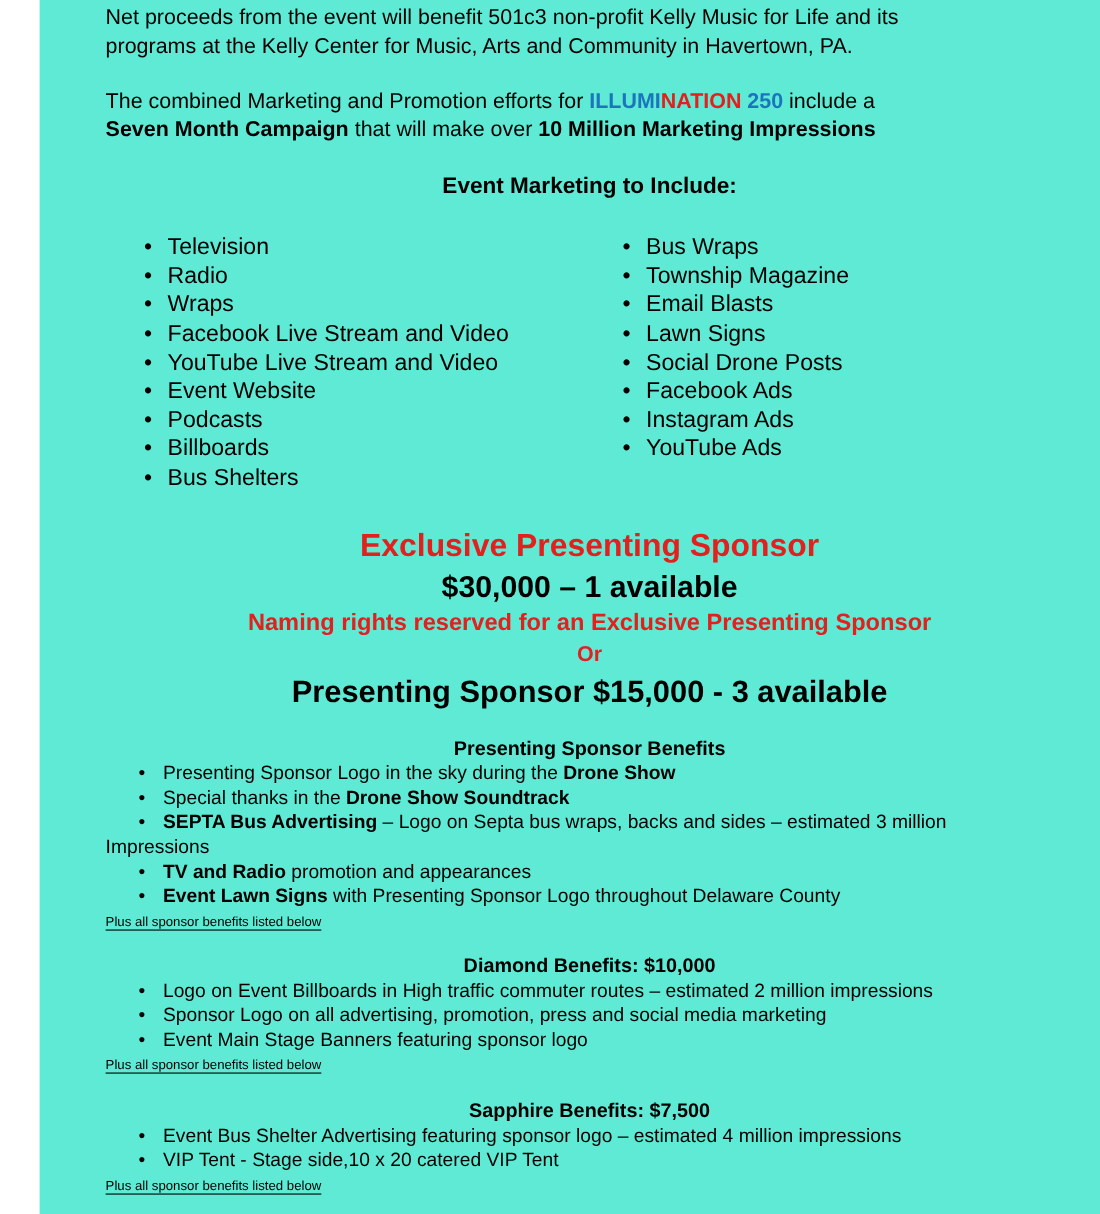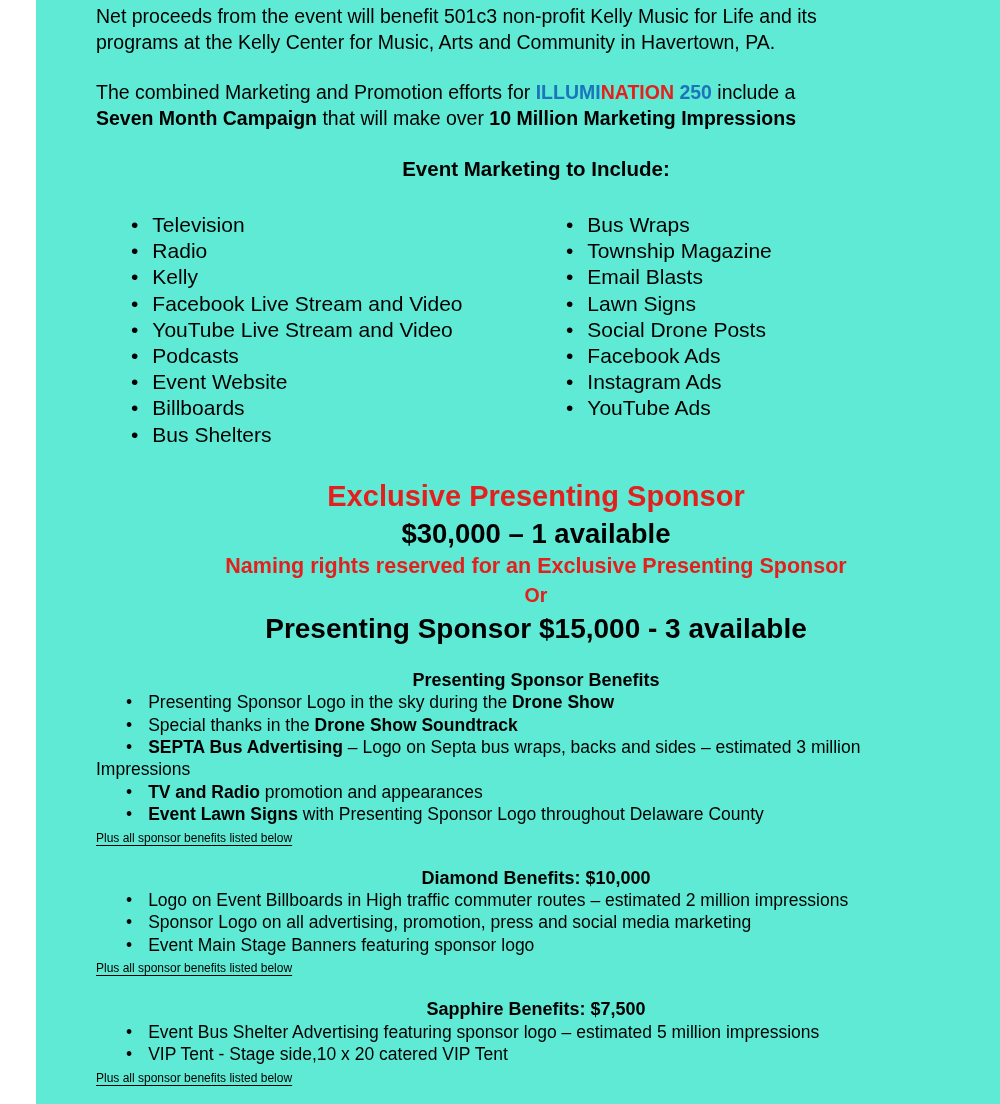--- a/index.html
+++ b/index.html
@@ -64,25 +64,25 @@
   <p class="body-text"><span>Net proceeds from the event will benefit 501c3 non-profit Kelly Music for Life and its</span><br><span>programs at the Kelly Center for Music, Arts and Community in Havertown, PA.</span></p>
 
   <p class="body-text para2"><span>The combined Marketing and Promotion efforts for </span><span class="b" style="color: rgb(27, 117, 188);">ILLUMI</span><span class="b" style="color: rgb(227, 32, 29);">NATION</span><span class="b" style="color: rgb(27, 117, 188);"> 250</span><span> include a</span><br><span class="b">Seven Month Campaign</span><span> that will make over </span><span class="b">10 Million Marketing Impressions</span></p>
 
   <h2 class="center-heading">Event Marketing to Include:</h2>
 
   <div class="columns channels">
     <div class="col-left">
         <div class="bullet-item"><span class="dot">•</span><span>Television</span></div>
         <div class="bullet-item"><span class="dot">•</span><span>Radio</span></div>
-        <div class="bullet-item"><span class="dot">•</span><span>Kelly</span></div>
+        <div class="bullet-item"><span class="dot">•</span><span>Wraps</span></div>
         <div class="bullet-item"><span class="dot">•</span><span>Facebook Live Stream and Video</span></div>
         <div class="bullet-item"><span class="dot">•</span><span>YouTube Live Stream and Video</span></div>
+        <div class="bullet-item"><span class="dot">•</span><span>Event Website</span></div>
         <div class="bullet-item"><span class="dot">•</span><span>Podcasts</span></div>
-        <div class="bullet-item"><span class="dot">•</span><span>Event Website</span></div>
         <div class="bullet-item"><span class="dot">•</span><span>Billboards</span></div>
         <div class="bullet-item"><span class="dot">•</span><span>Bus Shelters</span></div>
       </div>
     <div class="col-right">
         <div class="bullet-item"><span class="dot">•</span><span>Bus Wraps</span></div>
         <div class="bullet-item"><span class="dot">•</span><span>Township Magazine</span></div>
         <div class="bullet-item"><span class="dot">•</span><span>Email Blasts</span></div>
         <div class="bullet-item"><span class="dot">•</span><span>Lawn Signs</span></div>
         <div class="bullet-item"><span class="dot">•</span><span>Social Drone Posts</span></div>
         <div class="bullet-item"><span class="dot">•</span><span>Facebook Ads</span></div>
@@ -117,19 +117,19 @@
         <div class="bullet-item"><span class="dot">•</span><span>Logo on Event Billboards in High traffic commuter routes – estimated 2 million impressions</span></div>
         <div class="bullet-item"><span class="dot">•</span><span>Sponsor Logo on all advertising, promotion, press and social media marketing</span></div>
         <div class="bullet-item"><span class="dot">•</span><span>Event Main Stage Banners featuring sponsor logo</span></div>
       </div>
     <div class="benefits-footer">Plus all sponsor benefits listed below</div>
   </section>
 
   <section class="benefits sec-2">
     <h3 class="benefit-heading">Sapphire Benefits: $7,500</h3>
     <div class="benefit-list">
-        <div class="bullet-item"><span class="dot">•</span><span>Event Bus Shelter Advertising featuring sponsor logo – estimated 5 million impressions</span></div>
+        <div class="bullet-item"><span class="dot">•</span><span>Event Bus Shelter Advertising featuring sponsor logo – estimated 4 million impressions</span></div>
         <div class="bullet-item"><span class="dot">•</span><span>VIP Tent - Stage side,10 x 20 catered VIP Tent</span></div>
       </div>
     <div class="benefits-footer">Plus all sponsor benefits listed below</div>
   </section>
 
 </div>
 
 </body></html>

